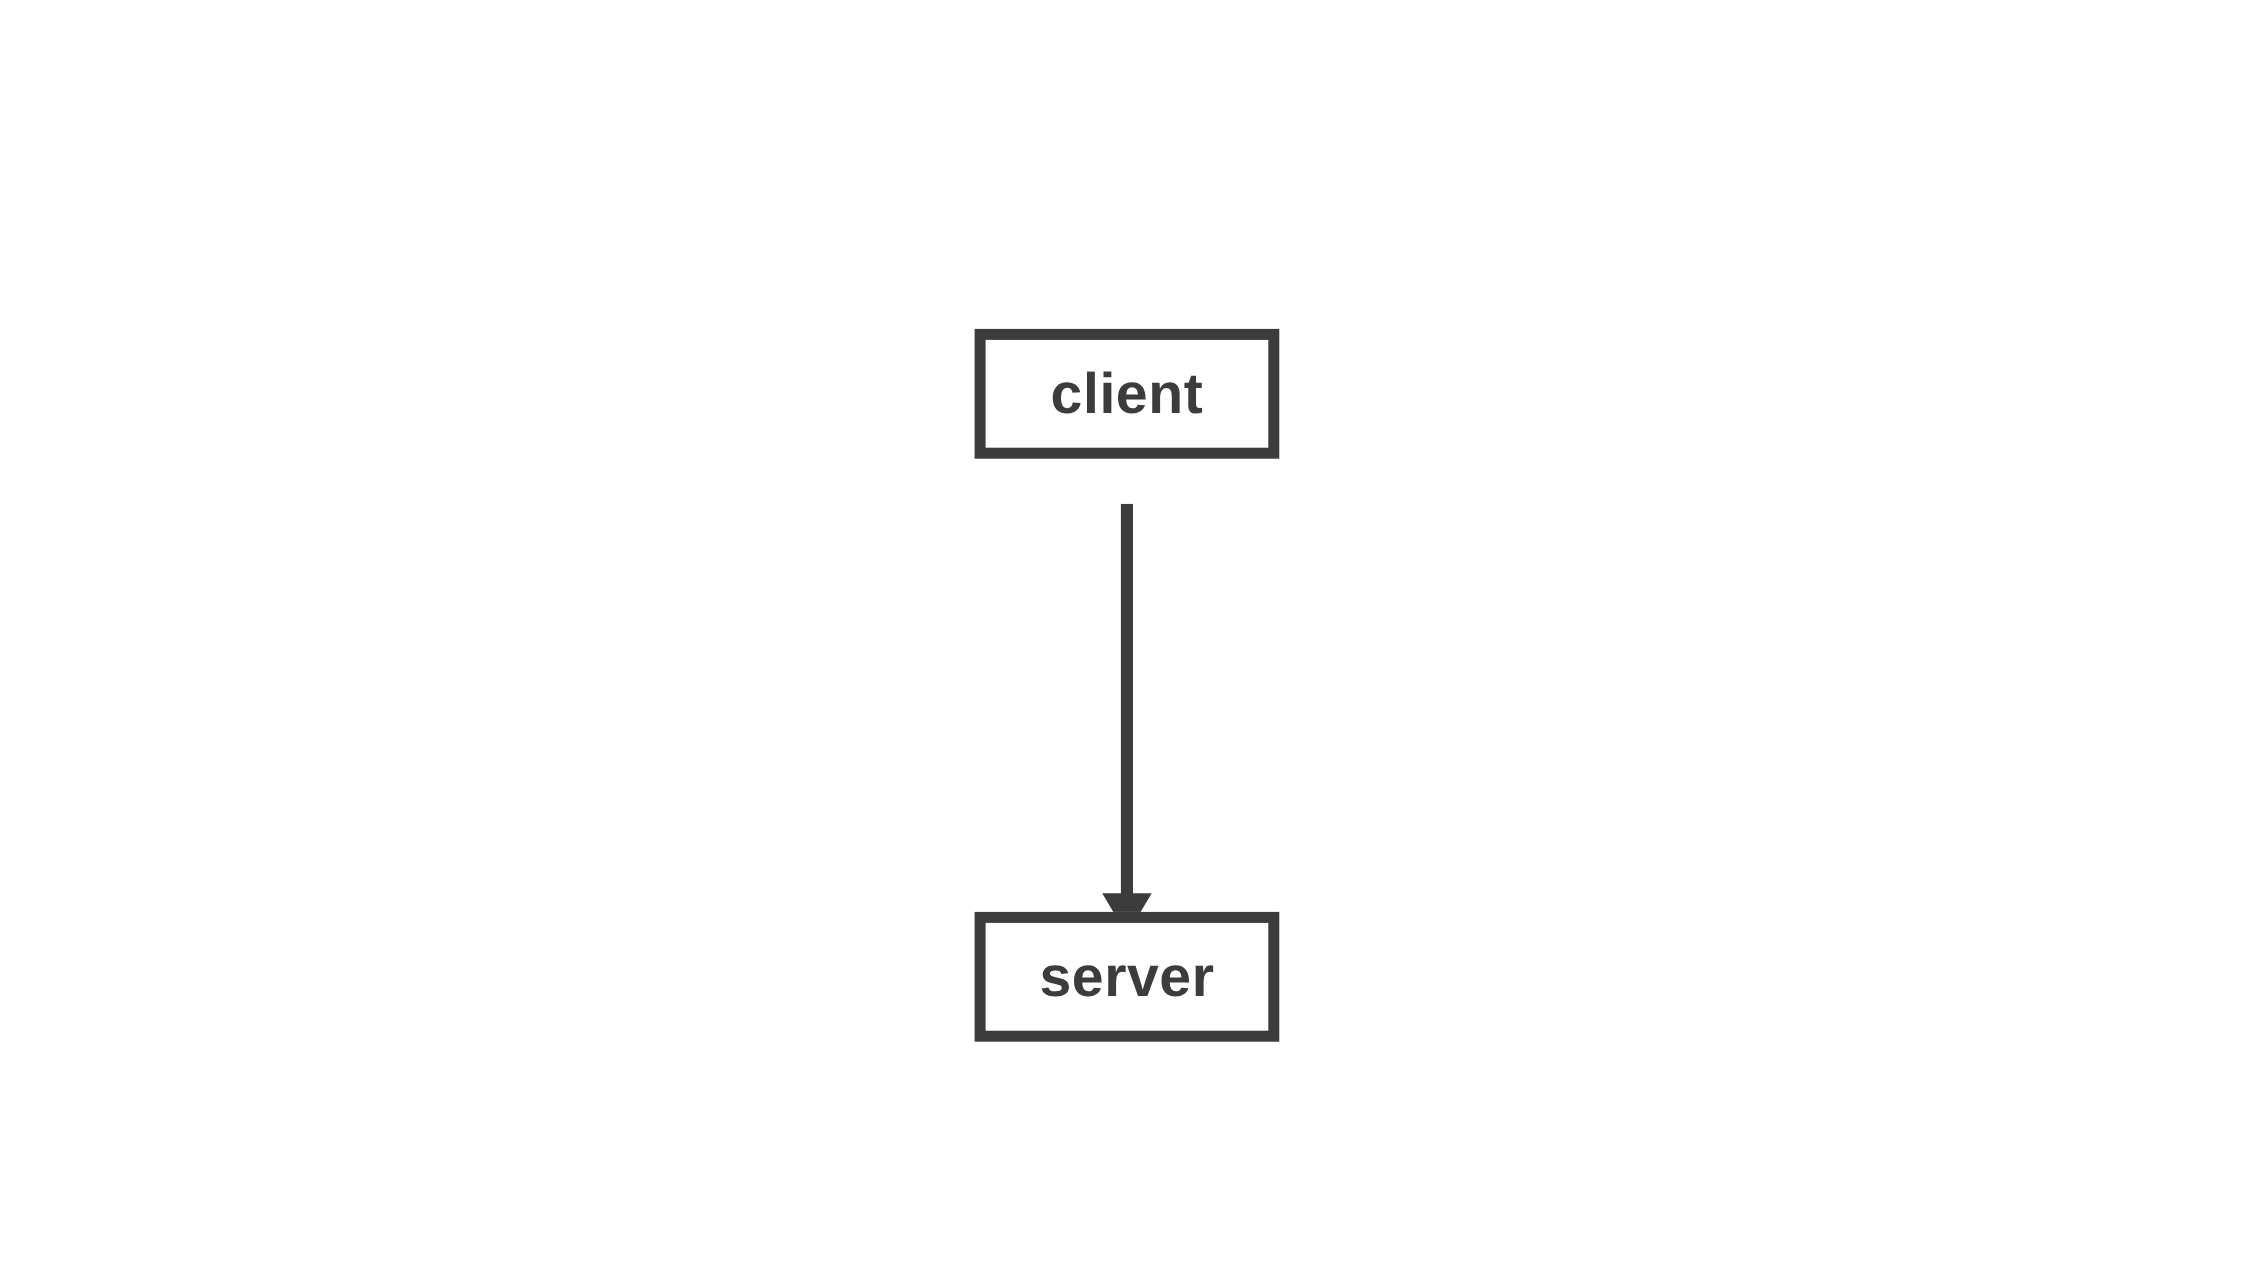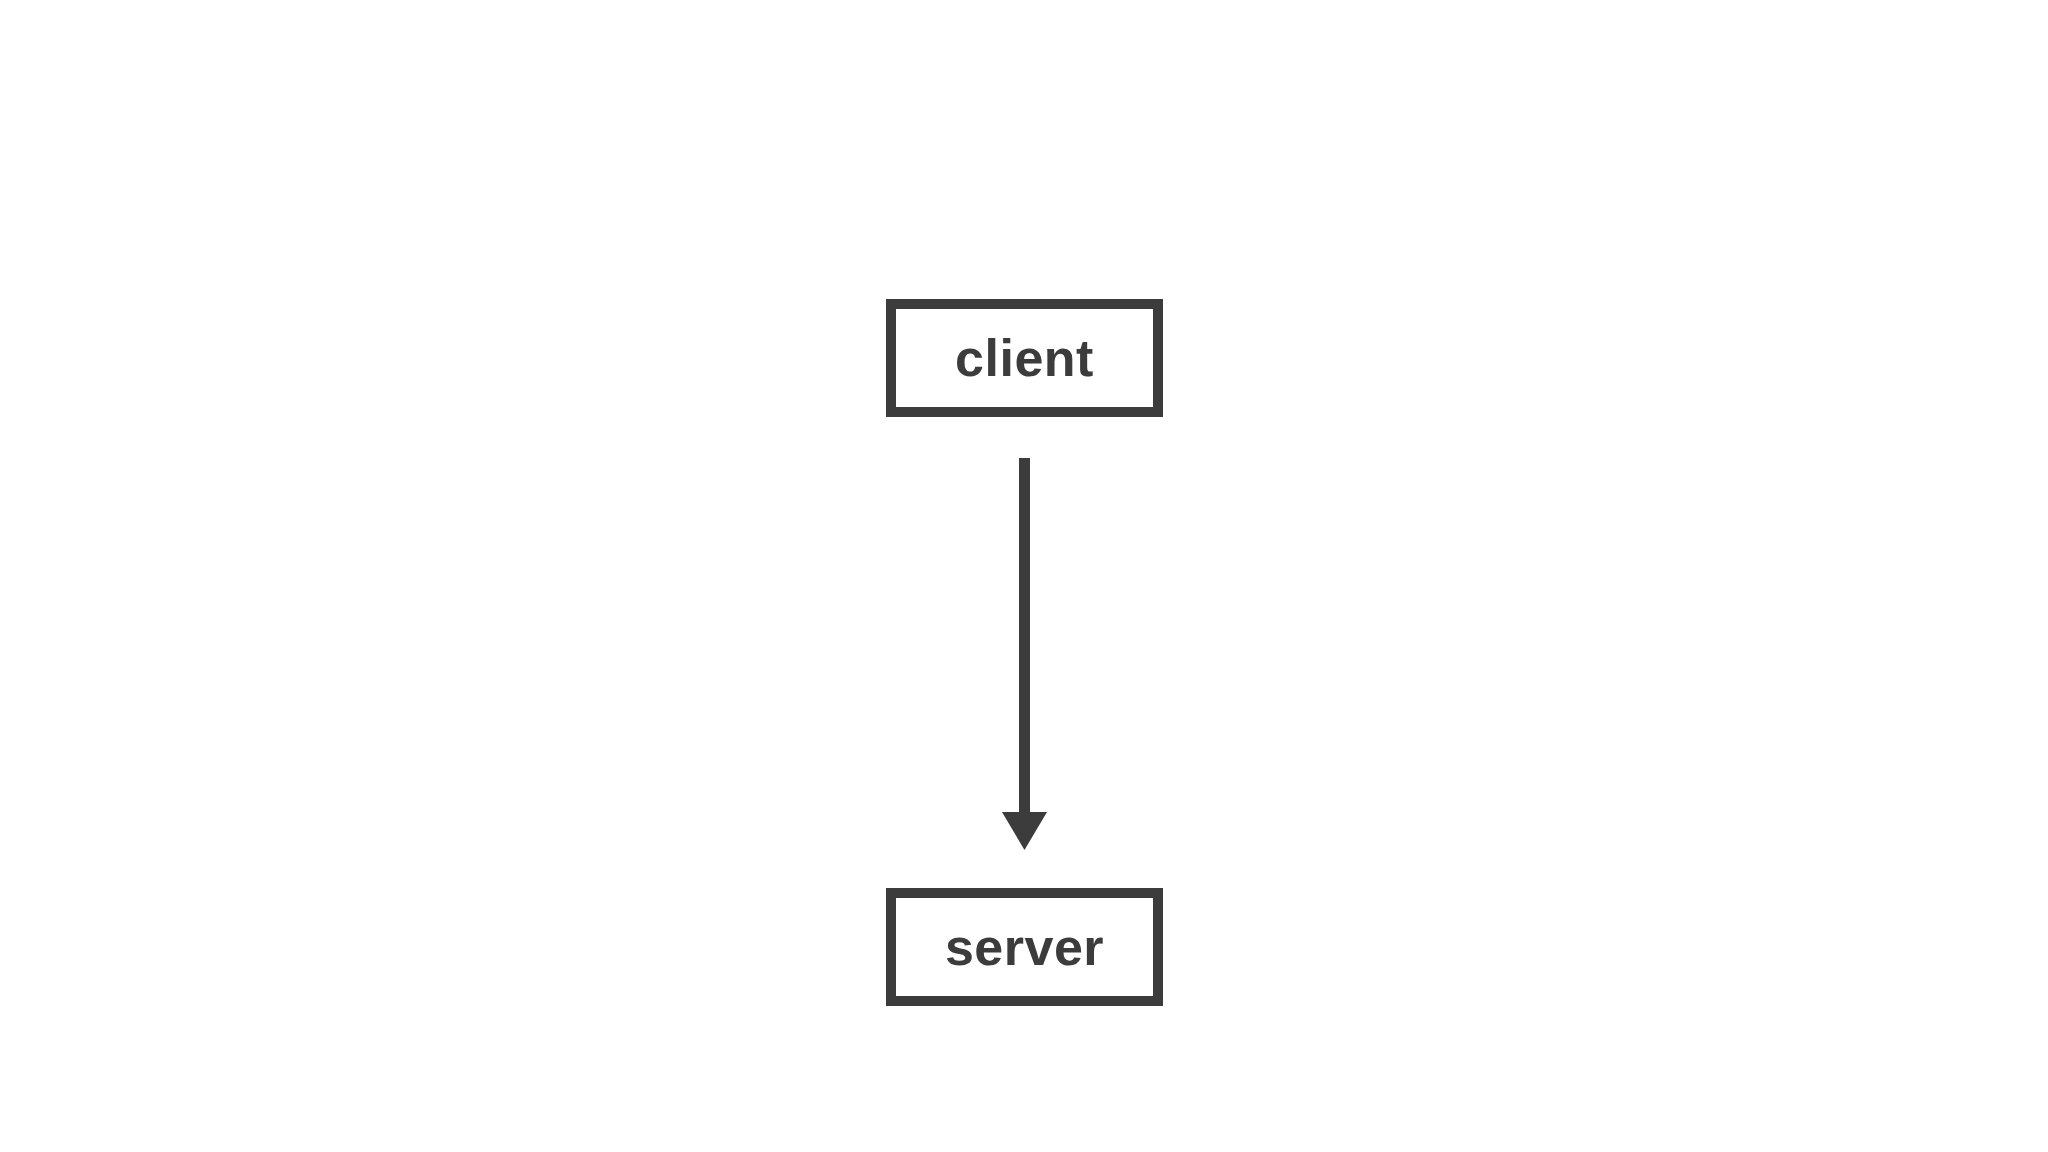--- a/index.html
+++ b/index.html
@@ -33,21 +33,21 @@
     justify-content: center;
   }
   .node-label {
     font-size: 52px;
     font-weight: bold;
     color: var(--text-color);
     line-height: 1;
     letter-spacing: 0.5px;
   }
   .node-client { left: 886px; top: 299px; }
-  .node-server { left: 886px; top: 888px; }
+  .node-server { left: 886px; top: 829px; }
   .edge-arrow {
     position: absolute;
     left: 1001px;
     top: 458px;
     width: 47px;
     height: 393px;
     display: block;
   }
 </style>
 </head>

